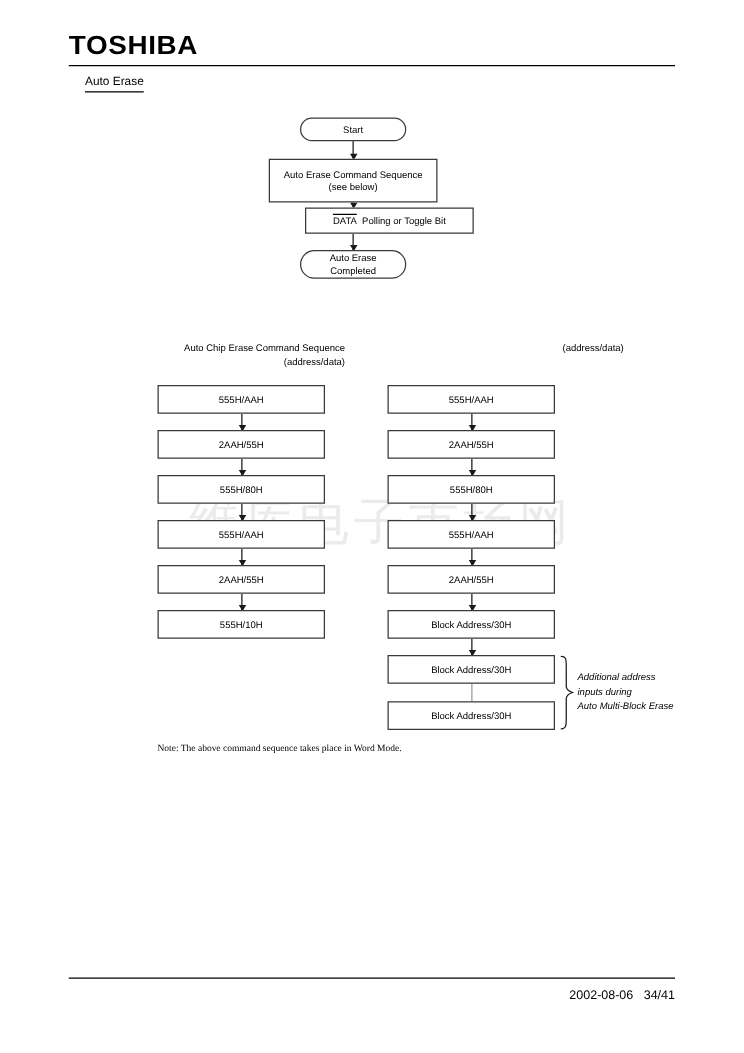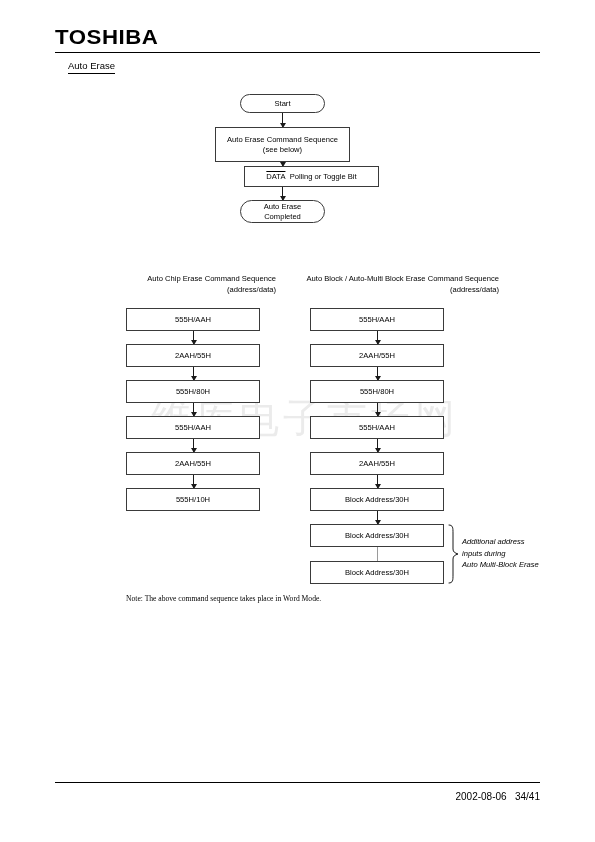--- a/index.html
+++ b/index.html
@@ -218,21 +218,20 @@
 <div class="pill two-line" style="left:240px; top:200px; width:85px; height:23px; flex-direction:column;">
   <span>Auto Erase</span>
   <span>Completed</span>
 </div>
 
 <div class="col-caption" style="left:110px; top:273px; width:166px;">
   <div>Auto Chip Erase Command Sequence</div>
   <div>(address/data)</div>
 </div>
 <div class="col-caption" style="left:265px; top:273px; width:234px;">
-  <div>Auto Block / Auto-Multi Block Erase Command Sequence</div>
   <div>(address/data)</div>
 </div>
 
 <div class="fbox" style="left:126px; top:308px; width:134px; height:23px;">
   <span>555H/AAH</span>
 </div>
 <div class="conn" style="left:193px; top:331px; height:13px;"></div>
 
 <div class="fbox" style="left:126px; top:344px; width:134px; height:23px;">
   <span>2AAH/55H</span>

